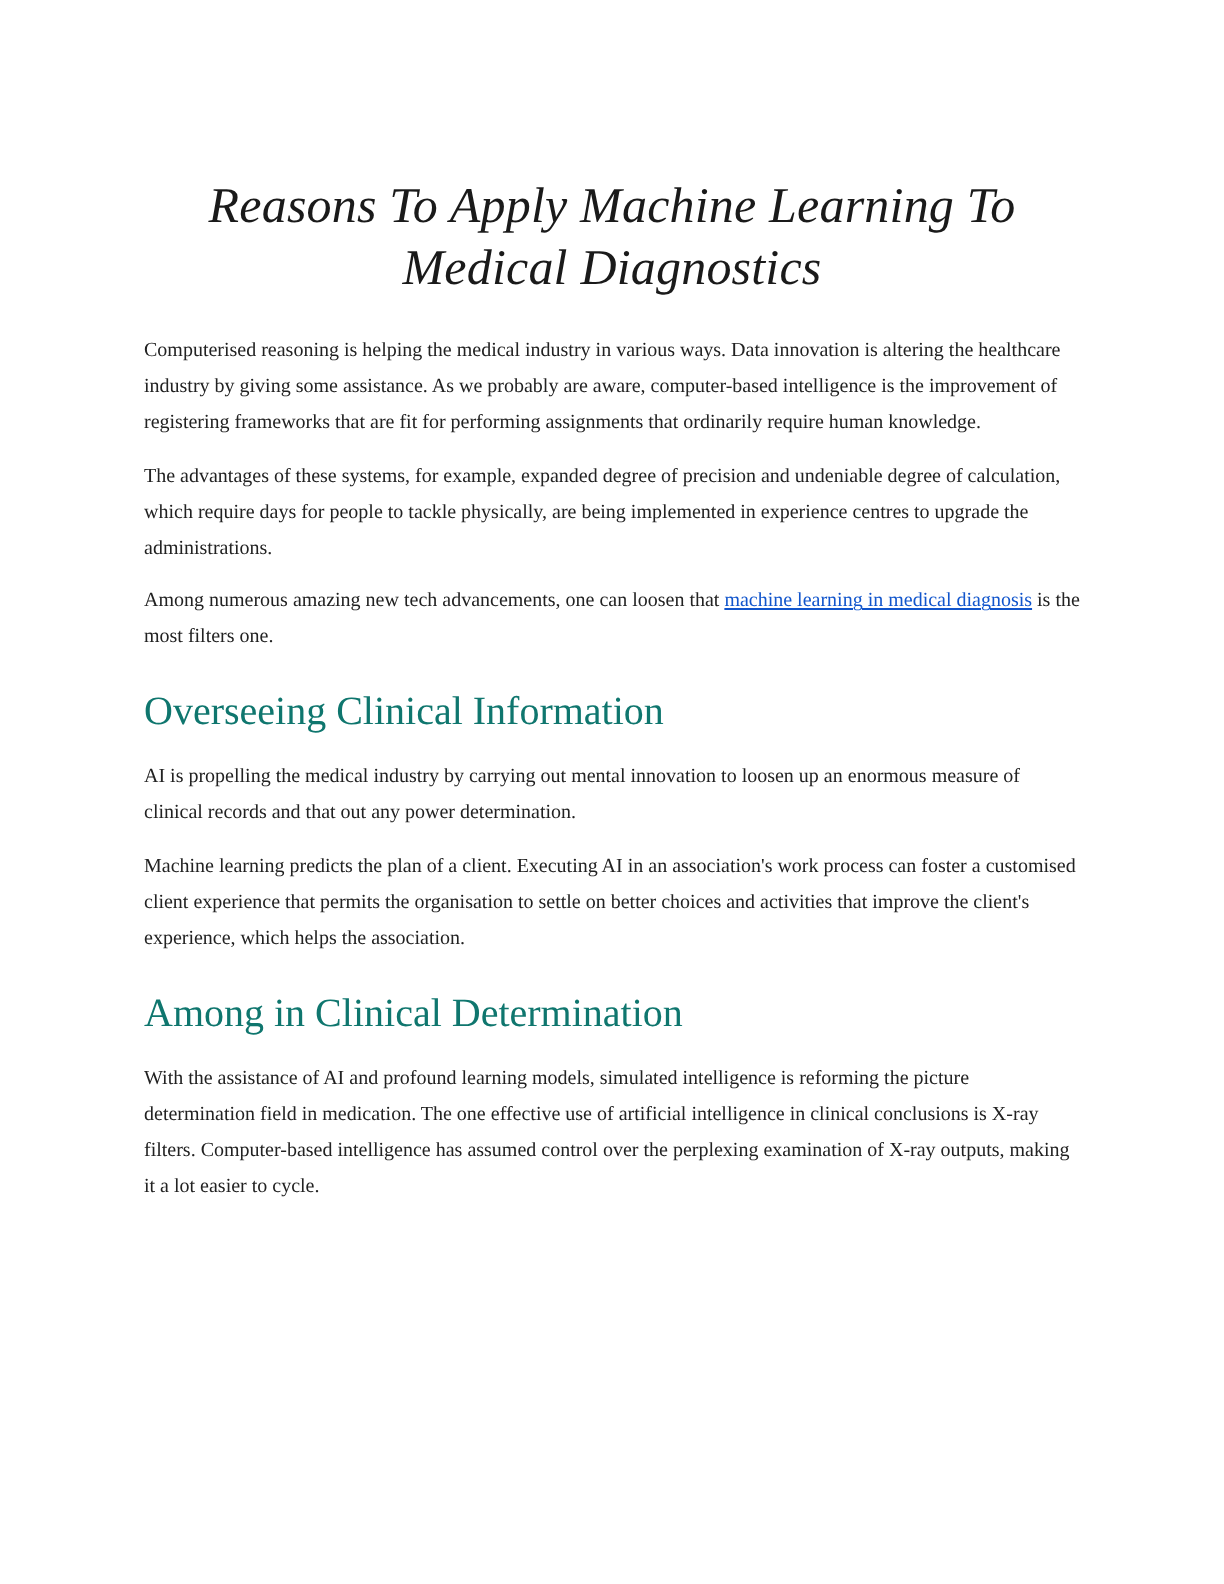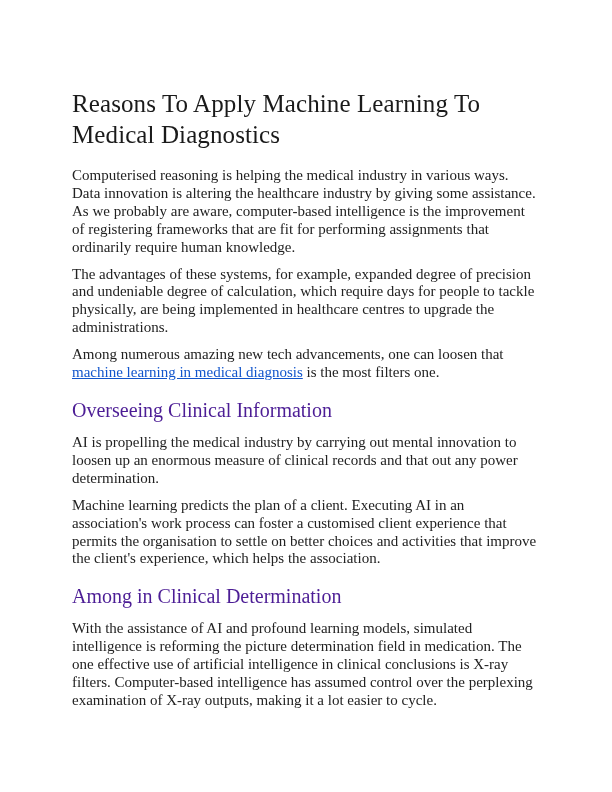--- a/index.html
+++ b/index.html
@@ -19,52 +19,54 @@
     position: absolute;
     left: 72px;
     top: 88px;
     width: 468px;
   }
   .title {
     font-family: "Liberation Serif", "DejaVu Serif", serif;
     font-weight: normal;
     font-size: 25px;
     line-height: 31px;
+    text-align: center;
     margin: 0 0 17px 0;
     color: #1a1a1a;
     letter-spacing: 0.1px;
+    font-style: italic;
   }
   p {
     font-family: "Liberation Serif", "DejaVu Serif", serif;
-    font-size: 15px;
+    font-size: 10px;
     line-height: 17.9px;
     margin: 0 0 9px 0;
     color: #222222;
   }
   h2 {
     font-family: "Liberation Serif", "DejaVu Serif", serif;
     font-weight: normal;
     font-size: 20px;
     line-height: 24px;
     margin: 16px 0 12px 0;
-    color: #4c1d95;
+    color: #0f766e;
   }
   a.link {
     color: #1155cc;
     text-decoration: underline;
   }
 </style>
 </head>
 <body>
 
 <div class="page">
   <h1 class="title">Reasons To Apply Machine Learning To Medical Diagnostics</h1>
 
   <p>Computerised reasoning is helping the medical industry in various ways. Data innovation is altering the healthcare industry by giving some assistance. As we probably are aware, computer-based intelligence is the improvement of registering frameworks that are fit for performing assignments that ordinarily require human knowledge.</p>
-  <p>The advantages of these systems, for example, expanded degree of precision and undeniable degree of calculation, which require days for people to tackle physically, are being implemented in healthcare centres to upgrade the administrations.</p>
+  <p>The advantages of these systems, for example, expanded degree of precision and undeniable degree of calculation, which require days for people to tackle physically, are being implemented in experience centres to upgrade the administrations.</p>
   <p><span>Among numerous amazing new tech advancements, one can loosen that </span><a class="link" href="#">machine learning in medical diagnosis</a><span> is the most filters one.</span></p>
 
   <h2>Overseeing Clinical Information</h2>
   <p>AI is propelling the medical industry by carrying out mental innovation to loosen up an enormous measure of clinical records and that out any power determination.</p>
   <p>Machine learning predicts the plan of a client. Executing AI in an association's work process can foster a customised client experience that permits the organisation to settle on better choices and activities that improve the client's experience, which helps the association.</p>
 
   <h2>Among in Clinical Determination</h2>
   <p>With the assistance of AI and profound learning models, simulated intelligence is reforming the picture determination field in medication. The one effective use of artificial intelligence in clinical conclusions is X-ray filters. Computer-based intelligence has assumed control over the perplexing examination of X-ray outputs, making it a lot easier to cycle.</p>
 </div>
 

